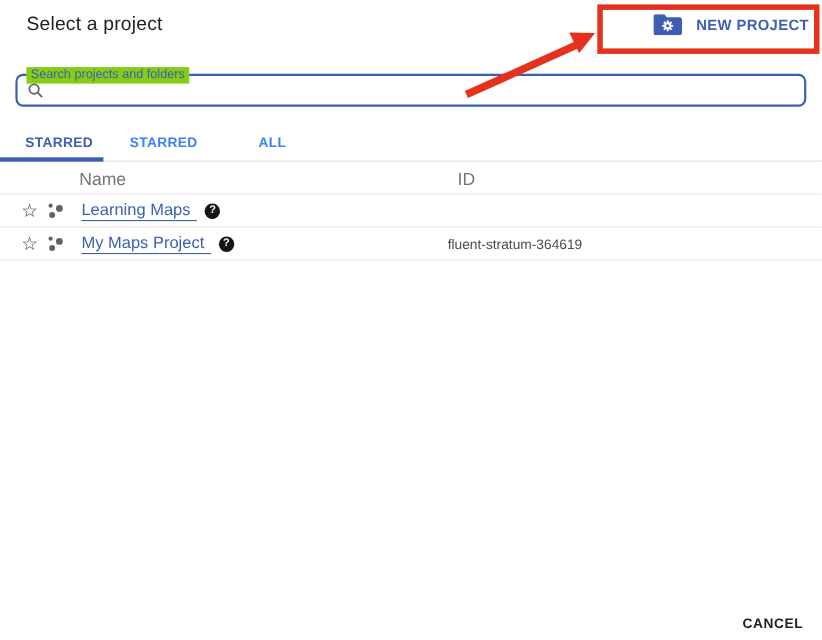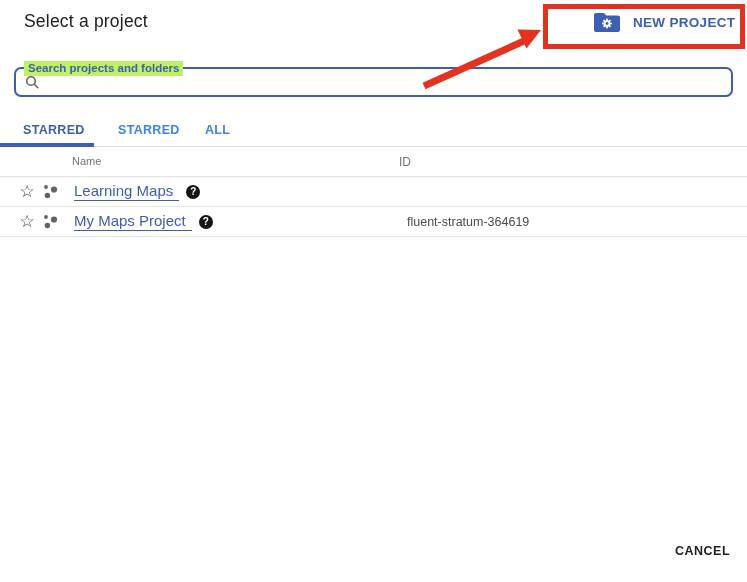--- a/index.html
+++ b/index.html
@@ -25,61 +25,61 @@
     position:absolute;left:543px;top:4px;width:202px;height:45px;box-sizing:border-box;
     border:5px solid var(--annotation_red);z-index:3;pointer-events:none;
   }
   .annotation-arrow{position:absolute;left:0;top:0;width:747px;height:130px;z-index:4;pointer-events:none}
   
   .search-field{
     position:absolute;left:14px;top:67px;width:719px;height:30px;box-sizing:border-box;
     border:2px solid var(--accent_blue);border-radius:7px;background:#fff;
   }
   .search-label{
-    position:absolute;top:-8px;left:8px;background:#bef264;padding:0 4px;
-    font-size:11.5px;font-weight:bold;color:var(--accent_blue);line-height:15px;white-space:nowrap;
+    position:absolute;top:-8px;left:8px;background:#84cc16;padding:0 4px;
+    font-size:11.5px;font-weight:normal;color:var(--accent_blue);line-height:15px;white-space:nowrap;
   }
   .search-icon{position:absolute;left:9px;top:6px;width:15px;height:15px}
   .search-input{
     position:absolute;left:30px;top:2px;width:678px;height:22px;border:none;outline:none;
     background:transparent;font-family:inherit;font-size:13px;color:var(--text_dark);
   }
   
   .tab{
     position:absolute;top:123px;font-size:12.5px;font-weight:bold;letter-spacing:.3px;
     color:#3b82f6;cursor:pointer;white-space:nowrap;
   }
   .tab.active{color:var(--accent_blue)}
-  .tab-recent{left:23px}.tab-starred{left:118px}.tab-all{left:205px}
+  .tab-recent{left:23px}.tab-starred{left:118px}.tab-all{left:235px}
   .tabs-divider{position:absolute;left:0;top:146px;width:747px;height:1px;background:#dcdcdc}
   .ink-bar{position:absolute;left:0;top:143px;width:94px;height:4px;background:var(--accent_blue)}
   
   .thead{position:absolute;left:0;top:147px;width:747px;height:30px;border-bottom:1px solid var(--divider);box-sizing:border-box}
-  .col-name{position:absolute;left:72px;top:8px;font-size:11px;color:var(--text_gray)}
-  .col-id{position:absolute;left:399px;top:8px;font-size:12px;color:var(--text_gray)}
+  .col-name{position:absolute;left:72px;top:8px;font-size:16px;color:var(--text_gray)}
+  .col-id{position:absolute;left:416px;top:8px;font-size:16px;color:var(--text_gray)}
   .trow{
     position:absolute;left:0;width:747px;height:30px;border-bottom:1px solid var(--divider);
     box-sizing:border-box;display:flex;align-items:center;background:#fff;
   }
   .trow.r0{top:177px}.trow.r1{top:207px}
   .star{margin-left:18px;font-size:17px;line-height:17px;color:#3c4043;cursor:pointer;width:18px;text-align:center}
   .proj-icon{margin-left:6px;width:17px;height:16px}
   .proj-icon svg{display:block}
   .proj-link{
     margin-left:15px;font-size:15px;color:var(--link_blue);cursor:pointer;
     text-decoration:none;border-bottom:1px solid var(--link_blue);padding:0 6px 1px 0;white-space:nowrap;
   }
   .help{
     margin-left:7px;width:14px;height:14px;border-radius:50%;background:#151515;color:#fff;
     font-size:10px;font-weight:bold;display:flex;align-items:center;justify-content:center;cursor:pointer;
   }
   .proj-id{position:absolute;left:407px;font-size:12.5px;color:#494c50}
   
   .cancel{
-    position:absolute;left:675px;top:544px;font-size:12.5px;font-weight:bold;
+    position:absolute;left:675px;top:560px;font-size:12.5px;font-weight:bold;
     letter-spacing:.5px;color:var(--text_dark);cursor:pointer;
   }
 </style>
 </head>
 <body style="--accent_blue: #3c5fb4; --link_blue: #3c5fb4; --annotation_red: #e5321f; --text_dark: #202124; --text_gray: #757575; --divider: #e4e4e4;">
 
 <div>
 
   <h1 class="title">Select a project</h1>
 

